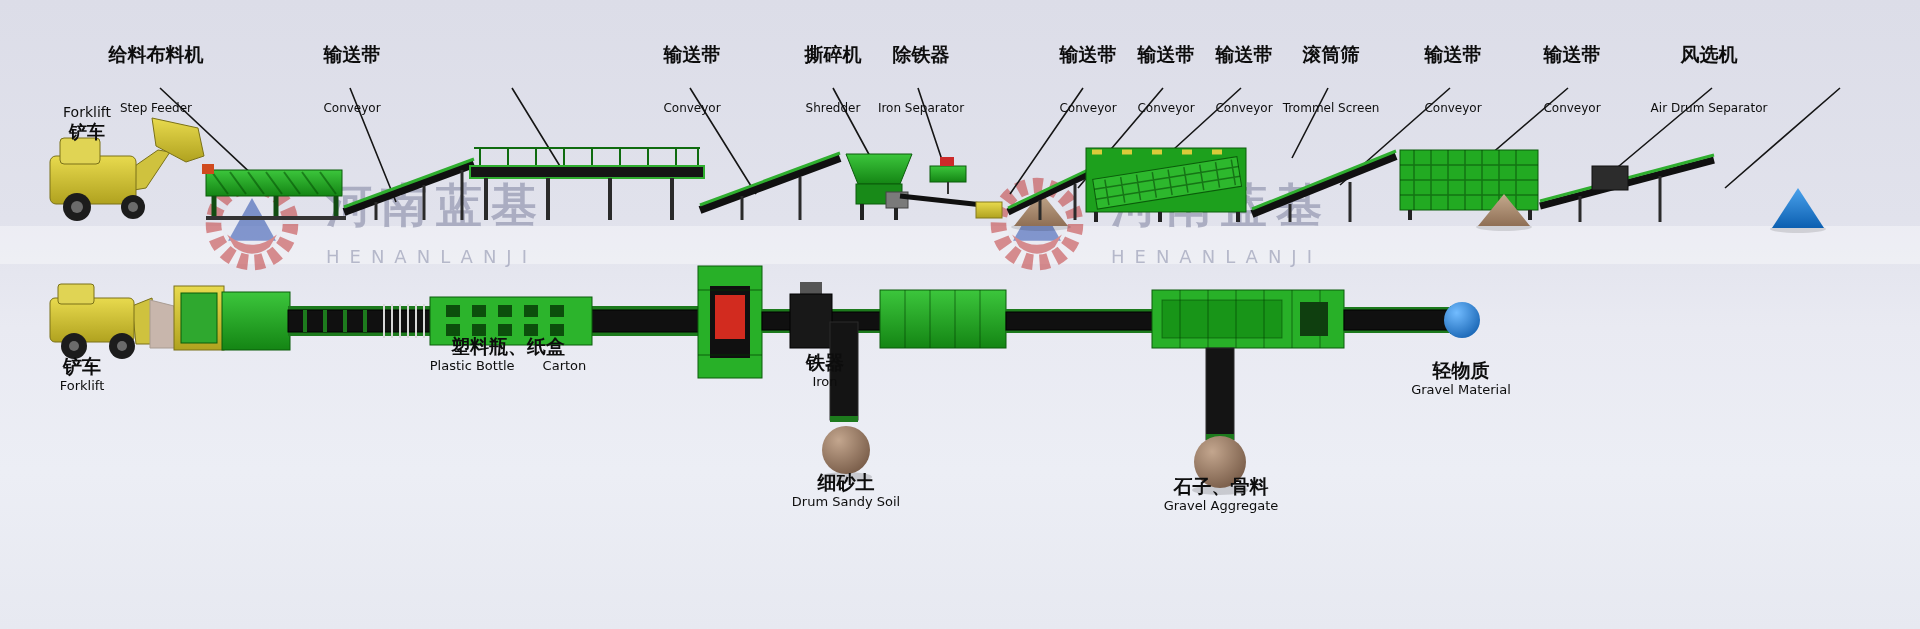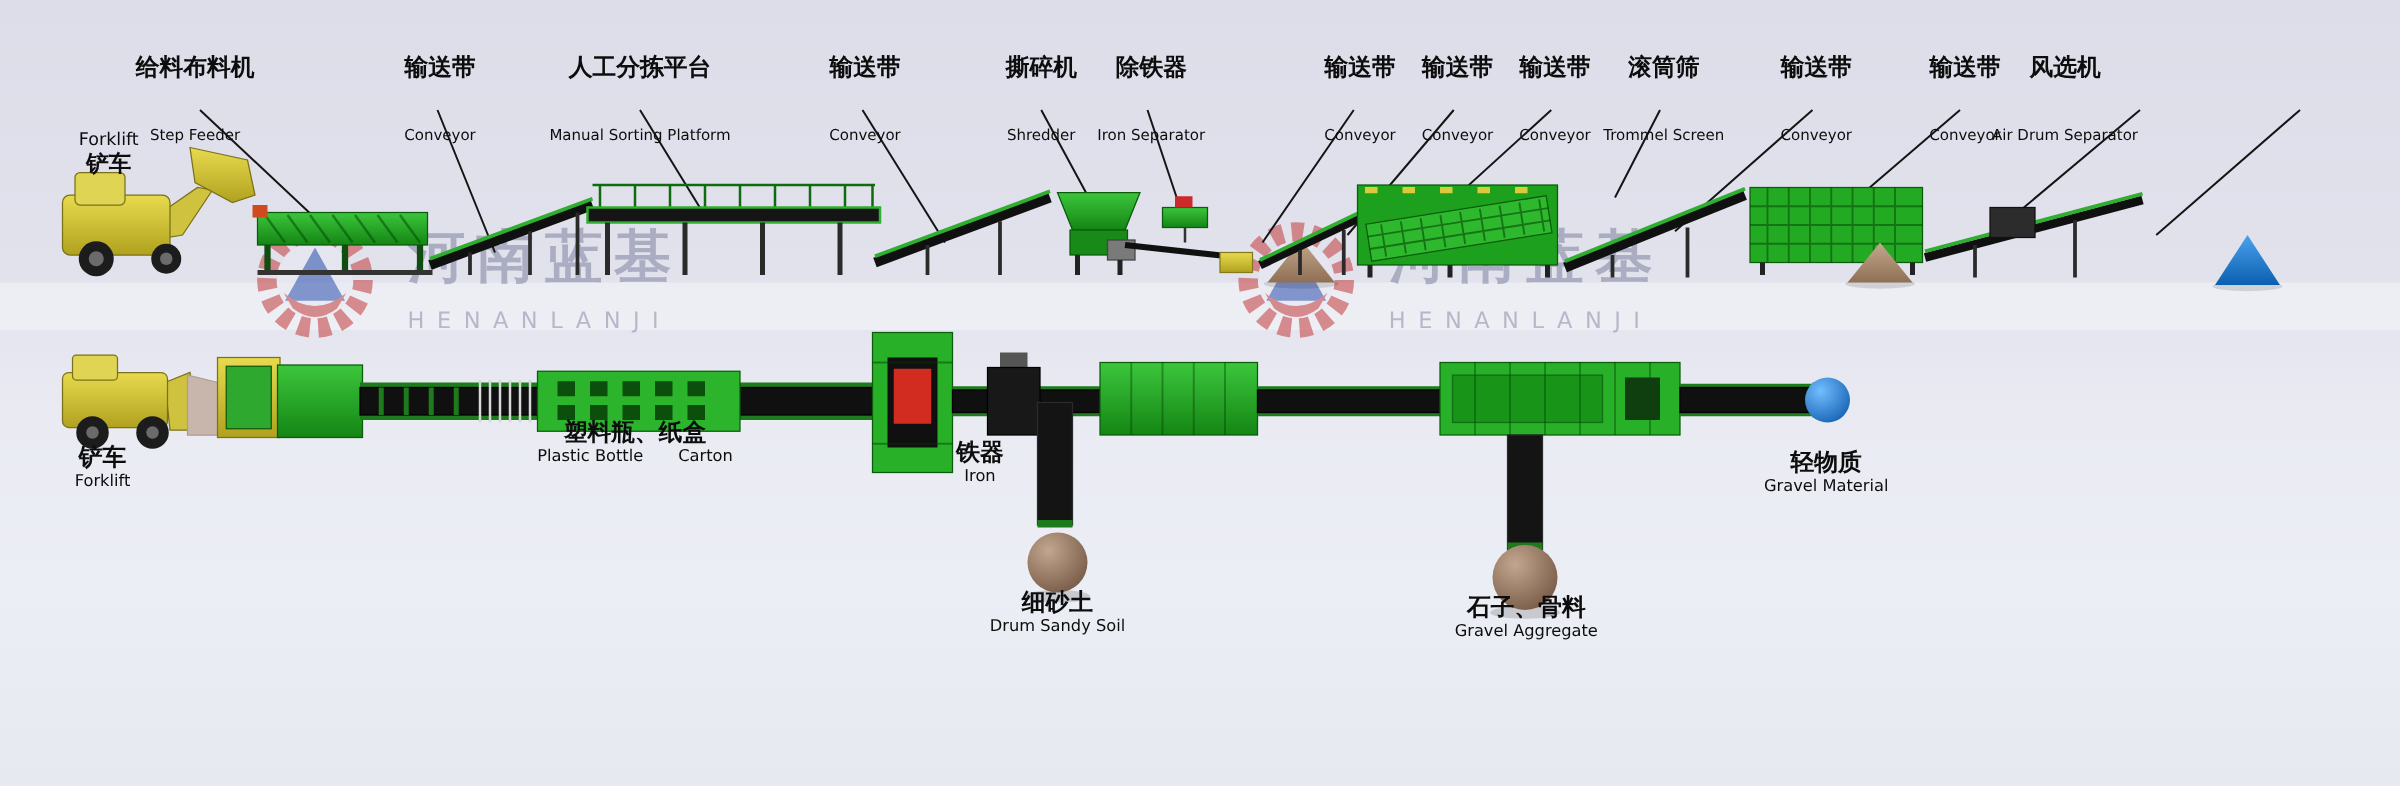--- a/index.html
+++ b/index.html
@@ -302,24 +302,20 @@
   </div>
 
   <div class="label top" style="left:156px">
     <span class="zh">给料布料机</span>
     <span class="en">Step Feeder</span>
   </div>
   <div class="label top" style="left:352px">
     <span class="zh">输送带</span>
     <span class="en">Conveyor</span>
   </div>
-  <div class="label top" style="left:512px">
-    <span class="zh">人工分拣平台</span>
-    <span class="en">Manual Sorting Platform</span>
-  </div>
   <div class="label top" style="left:692px">
     <span class="zh">输送带</span>
     <span class="en">Conveyor</span>
   </div>
   <div class="label top" style="left:833px">
     <span class="zh">撕碎机</span>
     <span class="en">Shredder</span>
   </div>
   <div class="label top" style="left:921px">
     <span class="zh">除铁器</span>
@@ -342,35 +338,35 @@
     <span class="en">Trommel Screen</span>
   </div>
   <div class="label top" style="left:1453px">
     <span class="zh">输送带</span>
     <span class="en">Conveyor</span>
   </div>
   <div class="label top" style="left:1572px">
     <span class="zh">输送带</span>
     <span class="en">Conveyor</span>
   </div>
-  <div class="label top" style="left:1652px">
+  <div class="label top" style="left:1709px">
     <span class="zh">风选机</span>
     <span class="en">Air Drum Separator</span>
   </div>
 
 
   <div class="out-label" style="left:508px;top:336px">
     <span class="zh">塑料瓶、纸盒</span>
     <div class="en-row">
       <span>Plastic Bottle</span>
       <span>Carton</span>
     </div>
   </div>
 
-  <div class="out-label" style="left:784px;top:352px">
+  <div class="out-label" style="left:825px;top:352px">
     <span class="zh">铁器</span>
     <span class="en">Iron</span>
   </div>
 
   <div class="out-label" style="left:82px;top:356px">
     <span class="zh">铲车</span>
     <span class="en">Forklift</span>
   </div>
 
   <div class="out-label" style="left:846px;top:472px">

